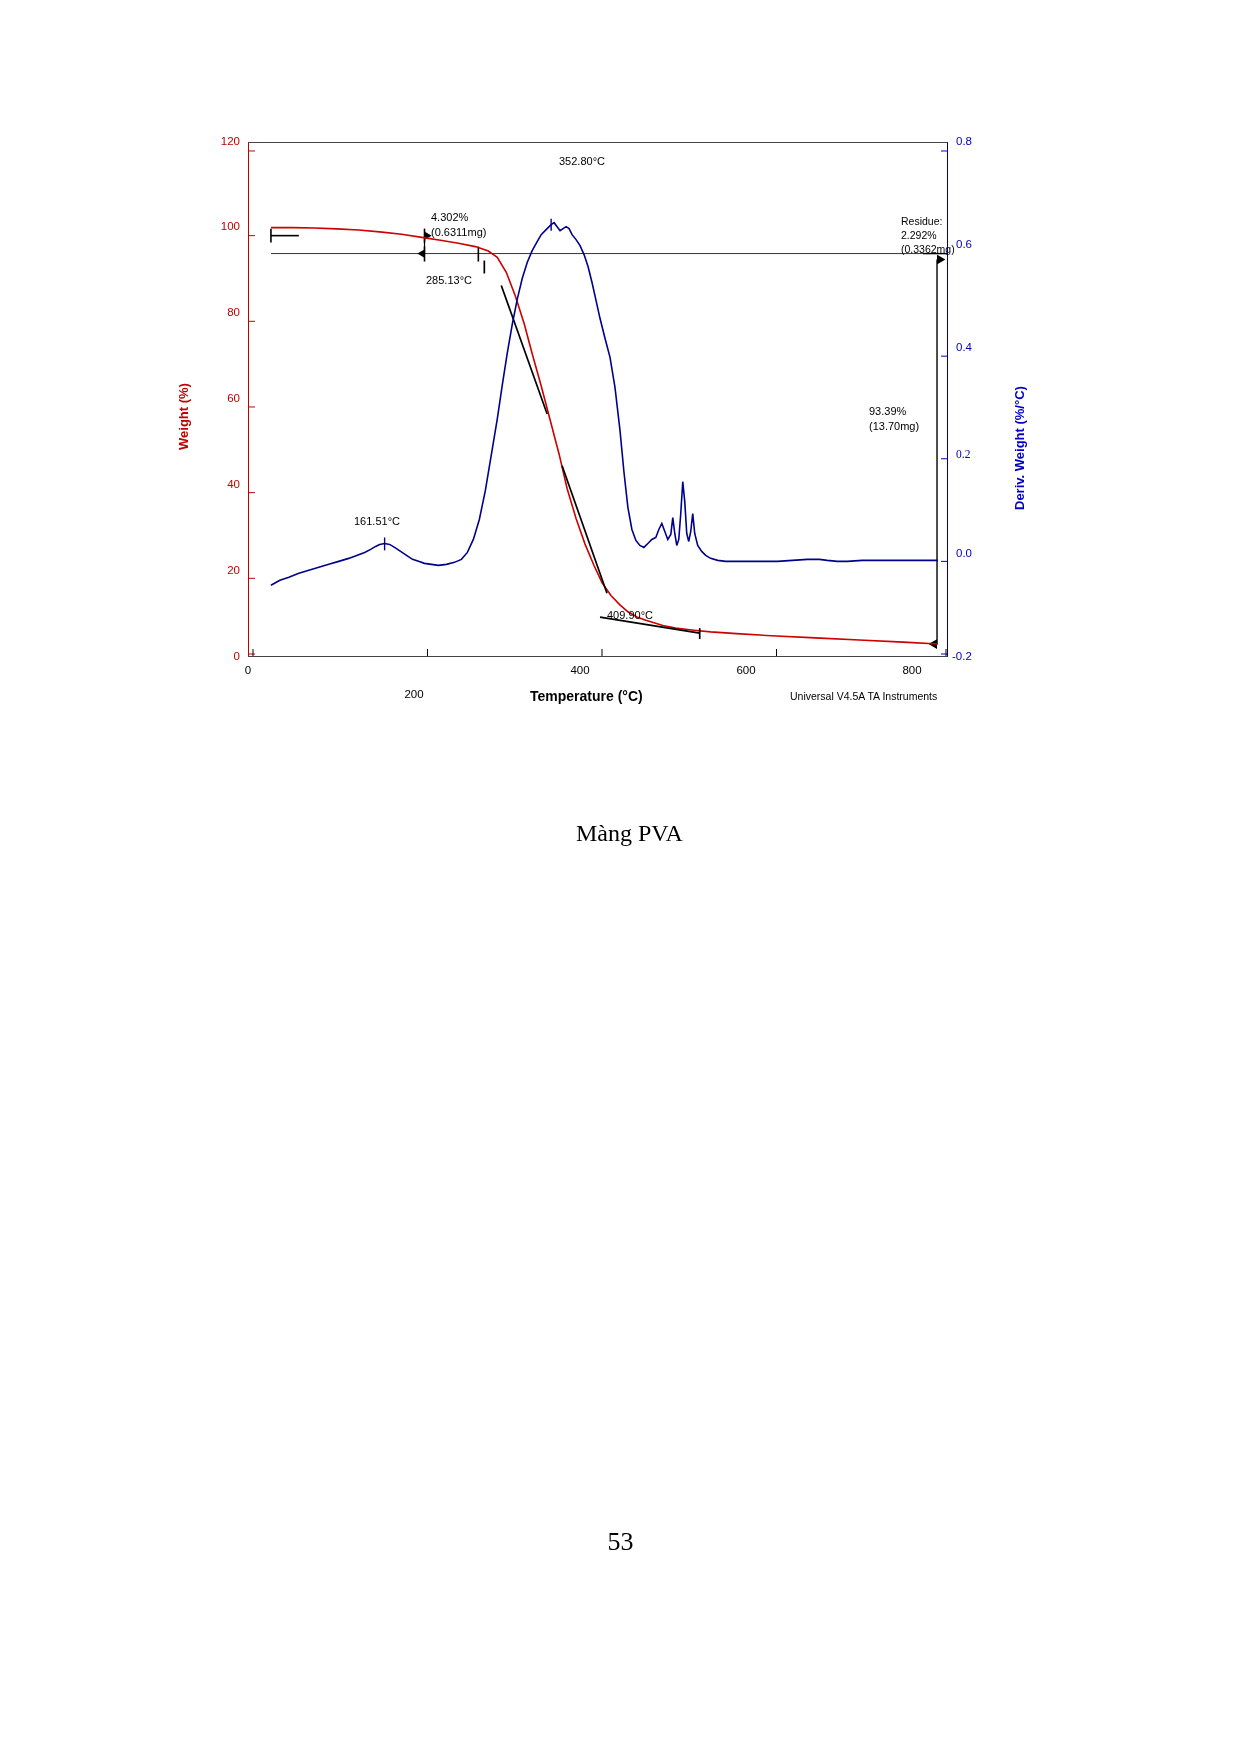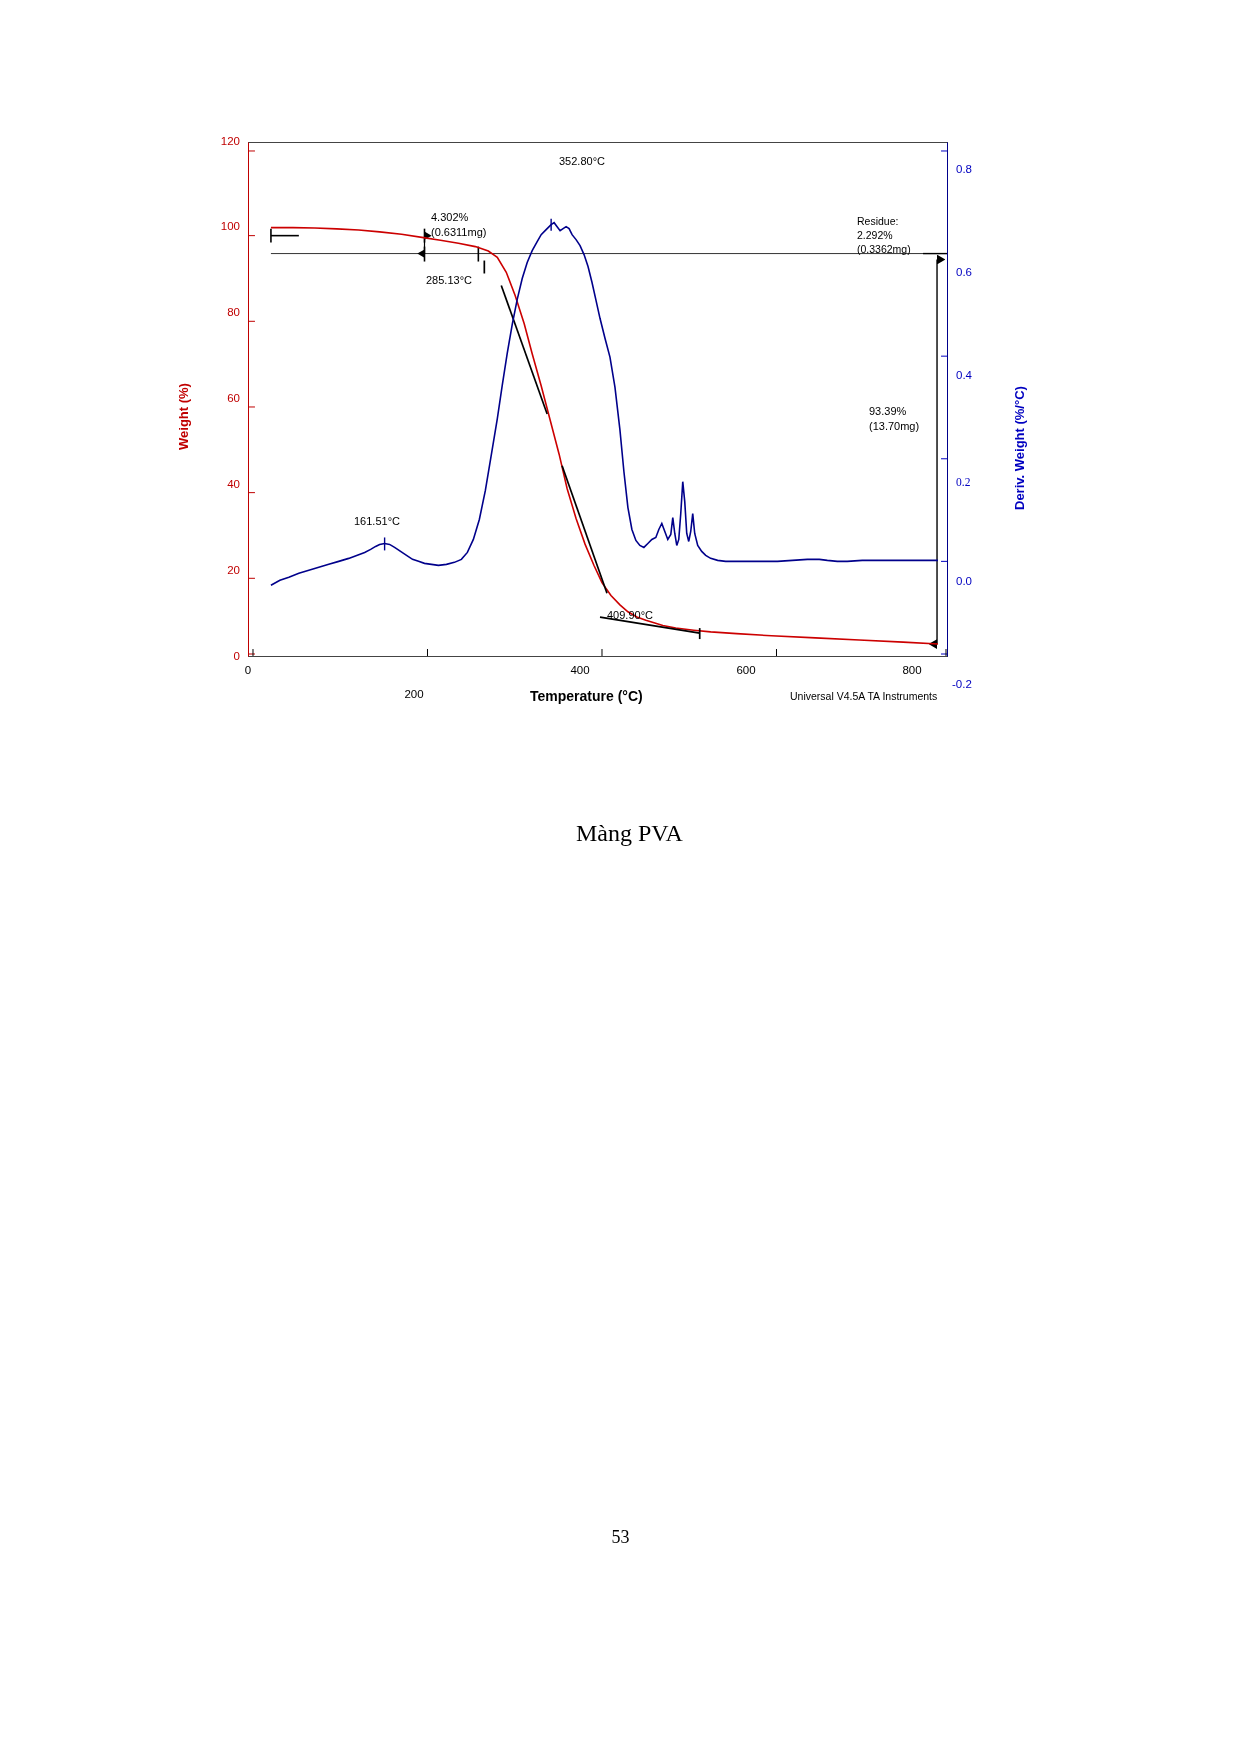--- a/index.html
+++ b/index.html
@@ -47,21 +47,21 @@
   }
 
   
   .tick {
     position: absolute;
     font-family: "Liberation Sans", sans-serif;
     font-size: 11.5px;
     white-space: nowrap;
   }
   .tick.left  { color: #c00000; text-align: right; }
-  .tick.right { color: #0000c0; text-align: center; margin-top: 28px; }
+  .tick.right { color: #0000c0; text-align: center; }
   .tick.bottom{ color: #000; text-align: center; }
 
   .axis-title {
     position: absolute;
     font-family: "Liberation Sans", sans-serif;
     font-size: 13px;
     font-weight: bold;
     white-space: nowrap;
   }
   #ylabel-left {
@@ -81,21 +81,21 @@
 
   
   .anno {
     position: absolute;
     font-family: "Liberation Sans", sans-serif;
     font-size: 11px;
     color: #000;
     line-height: 1.25;
     white-space: pre;
   }
-  .anno.small { font-size: 10.5px; }
+  .anno.small { font-size: 10.5px; margin-left: 44px; }
 
   #instrument {
     position: absolute;
     font-family: "Liberation Sans", sans-serif;
     font-size: 10.5px;
     color: #000;
     white-space: nowrap;
   }
 
   
@@ -109,21 +109,21 @@
     font-size: 24px;
     color: #000;
   }
   #pagenum {
     position: absolute;
     left: 0;
     top: 1527px;
     width: 1241px;
     text-align: center;
     font-family: "Liberation Serif", serif;
-    font-size: 18px;
+    font-size: 26px;
     color: #000;
   }
 </style>
 </head>
 <body>
 
 <div id="figure">
 
   <div class="tick left" style="left:-2px; top:15px; width:42px;">120</div>
   <div class="tick left" style="left:-2px; top:100px; width:42px;">100</div>

